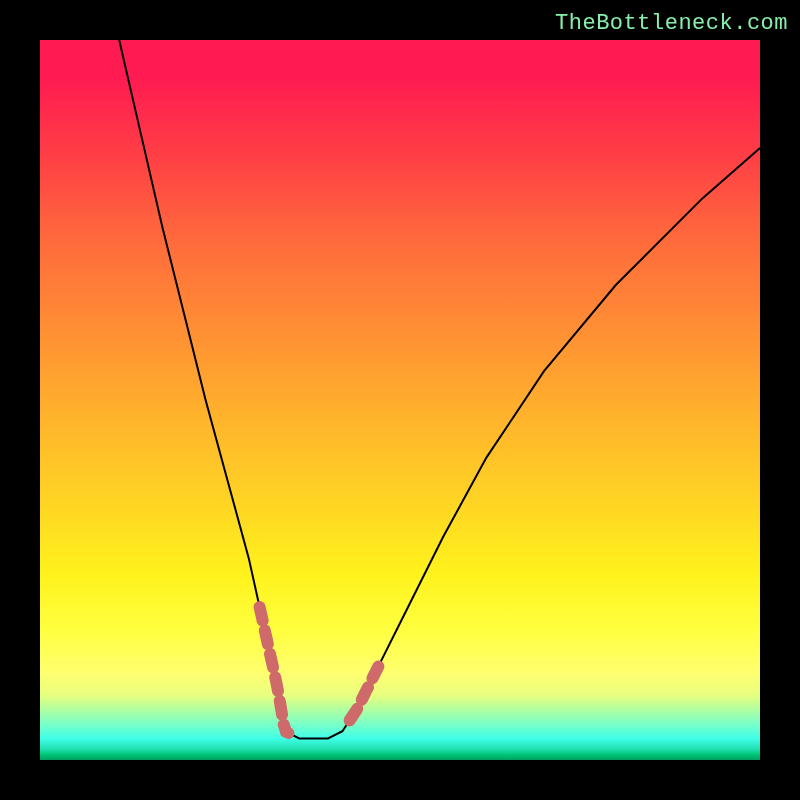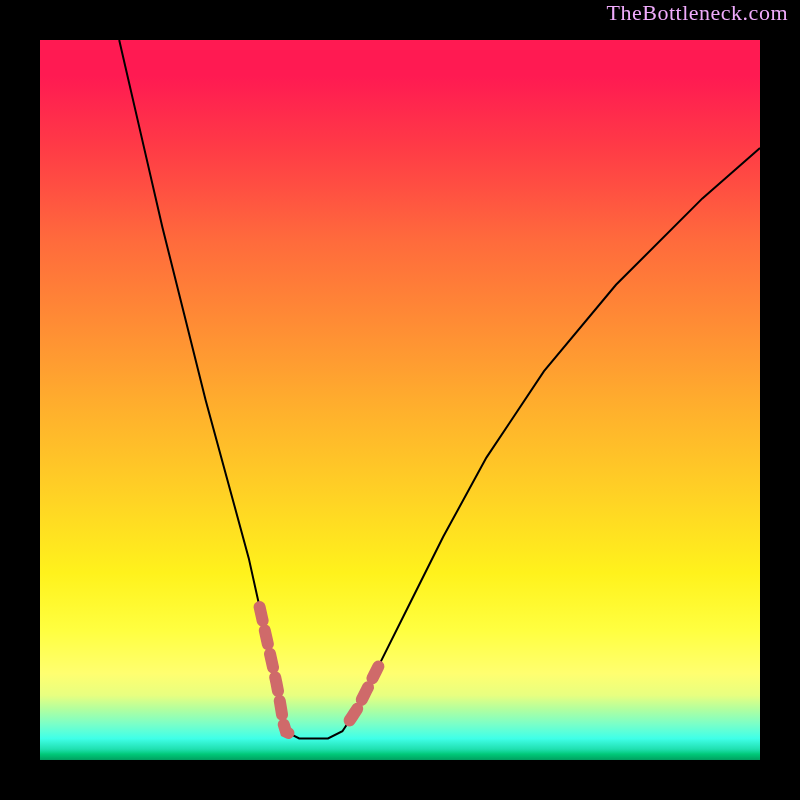--- a/index.html
+++ b/index.html
@@ -5,24 +5,24 @@
   * { margin: 0; padding: 0; box-sizing: border-box; }
   html, body { width: 800px; height: 800px; overflow: hidden; background: #000; }
   .frame {
     position: relative;
     width: 800px;
     height: 800px;
     background: #000;
   }
   .watermark {
     position: absolute;
-    top: 0;
+    top: 11px;
     right: 12px;
-    color: #f0abfc;
-    font-family: Liberation Serif, serif;
+    color: #86efac;
+    font-family: Liberation Mono, monospace;
     font-size: 22px;
     letter-spacing: 0.5px;
     z-index: 10;
   }
   .plot {
     position: absolute;
     left: 40px;
     top: 40px;
     width: 720px;
     height: 720px;

